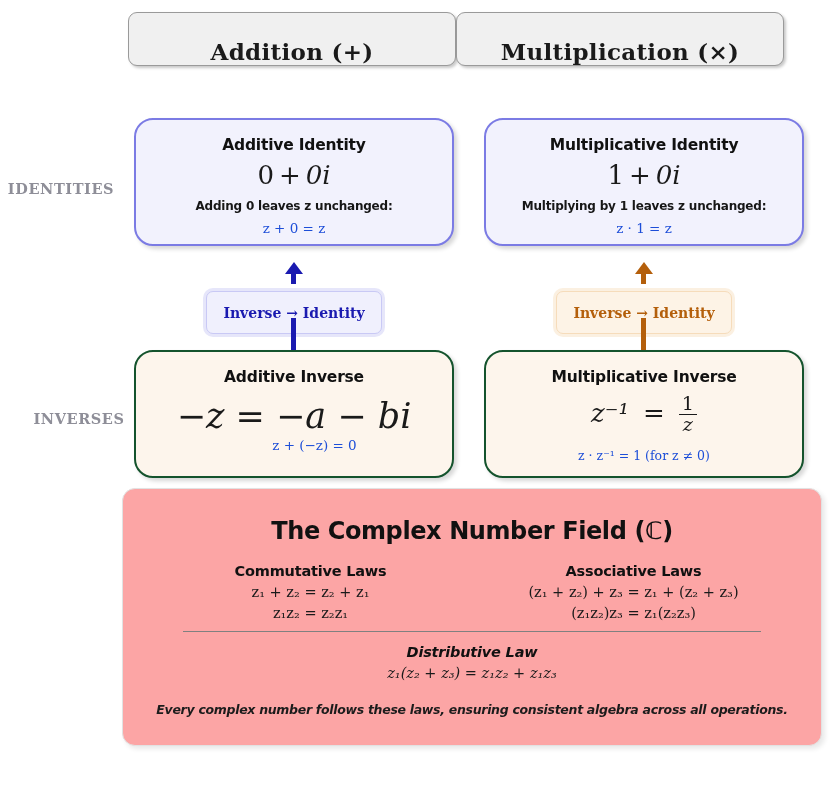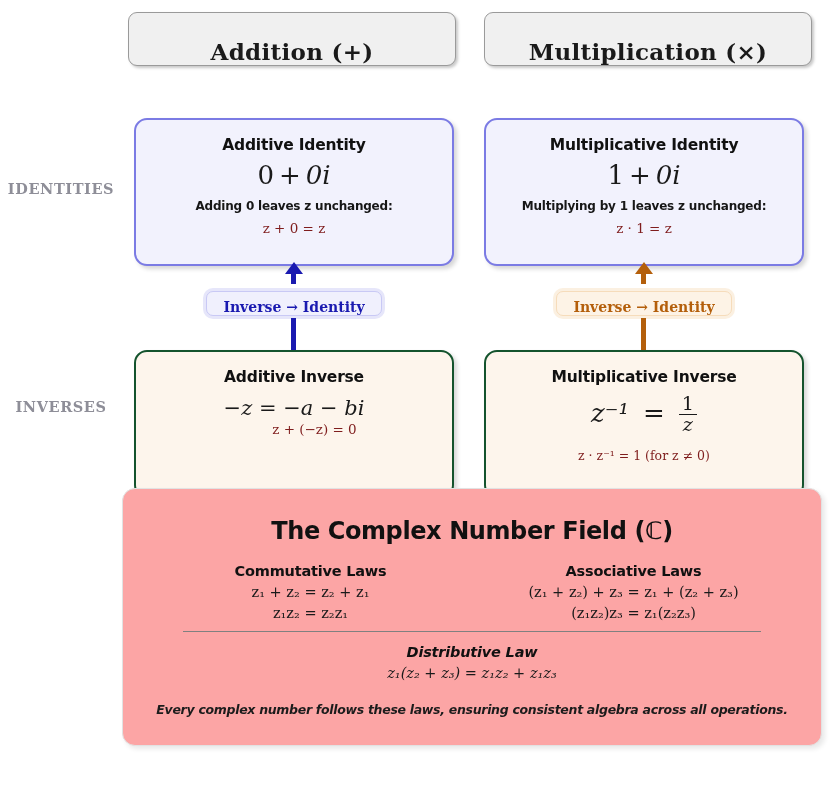--- a/index.html
+++ b/index.html
@@ -31,43 +31,43 @@
   }
   .col-header-label {
     font-family: "DejaVu Serif", serif;
     font-weight: bold;
     font-size: 23px;
     color: #1a1a1a;
     letter-spacing: 0.3px;
     margin-top: 24px;
   }
   #hdr-add  { left: 128px; width: 326px; }
-  #hdr-mult { left: 484px; width: 326px; }
+  #hdr-mult { left: 456px; width: 326px; }
 
   
   .row-label {
     position: absolute;
     left: 0;
     width: 122px;
     text-align: center;
     font-family: "DejaVu Serif", serif;
     font-weight: bold;
     font-size: 14.5px;
     letter-spacing: 0.6px;
     color: #8e8e98;
   }
   #row-label-identities { top: 180px; }
-  #row-label-inverses   { top: 398px; }
+  #row-label-inverses   { top: 410px; margin-left: 18px; }
 
   
   .card {
     position: absolute;
     width: 320px;
-    height: 148px;
-    border-radius: 13px;
+    height: 128px;
+    border-radius: 19px;
     box-shadow: 3px 3px 4px rgba(0,0,0,0.16);
     box-sizing: border-box;
     padding-top: 16px;
   }
   .card.identity {
     background: #f2f2fd;
     border: 2px solid #7b7be4;
     top: 118px;
   }
   .card.inverse {
@@ -103,21 +103,21 @@
     font-weight: bold;
     font-size: 12px;
     color: #171717;
     margin-top: 9px;
     letter-spacing: -0.2px;
   }
   .card-sub {
     text-align: center;
     font-family: "DejaVu Serif", serif;
     font-size: 13.5px;
-    color: #7f1d1d;
+    color: #1d4ed8;
     margin-top: 7px;
     white-space: nowrap;
   }
   .card-sub-sm {
     font-size: 12.5px;
   }
   .it { font-style: italic; }
 
   
   .frac {
@@ -136,24 +136,24 @@
     width: 5px;
   }
   .connector-arrow {
     position: absolute;
     width: 0; height: 0;
     border-left: 9px solid transparent;
     border-right: 9px solid transparent;
   }
   .connector-chip {
     position: absolute;
-    height: 25px;
+    height: 43px;
     border-radius: 7px;
     display: flex;
-    align-items: flex-end;
+    align-items: center;
     justify-content: center;
     padding: 0 10px;
     box-sizing: border-box;
   }
   .connector-chip span {
     font-family: "DejaVu Serif", serif;
     font-weight: bold;
     font-size: 14px;
     white-space: nowrap;
   }
@@ -279,21 +279,21 @@
 
 <div class="connector-arrow" id="conn-mult-arrow"></div>
 <div class="connector-stem" id="conn-mult-stem-upper"></div>
 <div class="connector-chip" id="conn-mult-chip">
   <span>Inverse → Identity</span>
 </div>
 <div class="connector-stem" id="conn-mult-stem-lower"></div>
 
 <div class="card inverse" id="card-add-inverse">
   <div class="card-title">Additive Inverse</div>
-  <div class="card-formula math" style="font-size:21px;margin-top:10px;">−z  =  −a − bi</div>
+  <div class="card-formula math" style="font-size:35px;margin-top:10px;">−z  =  −a − bi</div>
   <div class="card-sub" style="margin-top:1px;padding-left:41px;">z + (−z)  =  0</div>
 </div>
 
 <div class="card inverse" id="card-mult-inverse">
   <div class="card-title">Multiplicative Inverse</div>
   <div class="card-formula" style="margin-top:8px;">
     <span class="it">z⁻¹</span><span class="op" style="padding:0 14px;">=</span><span class="frac"><span class="num">1</span><span class="den">z</span></span>
   </div>
   <div class="card-sub card-sub-sm" style="margin-top:14px;">z · z⁻¹  =  1 (for z ≠ 0)</div>
 </div>

